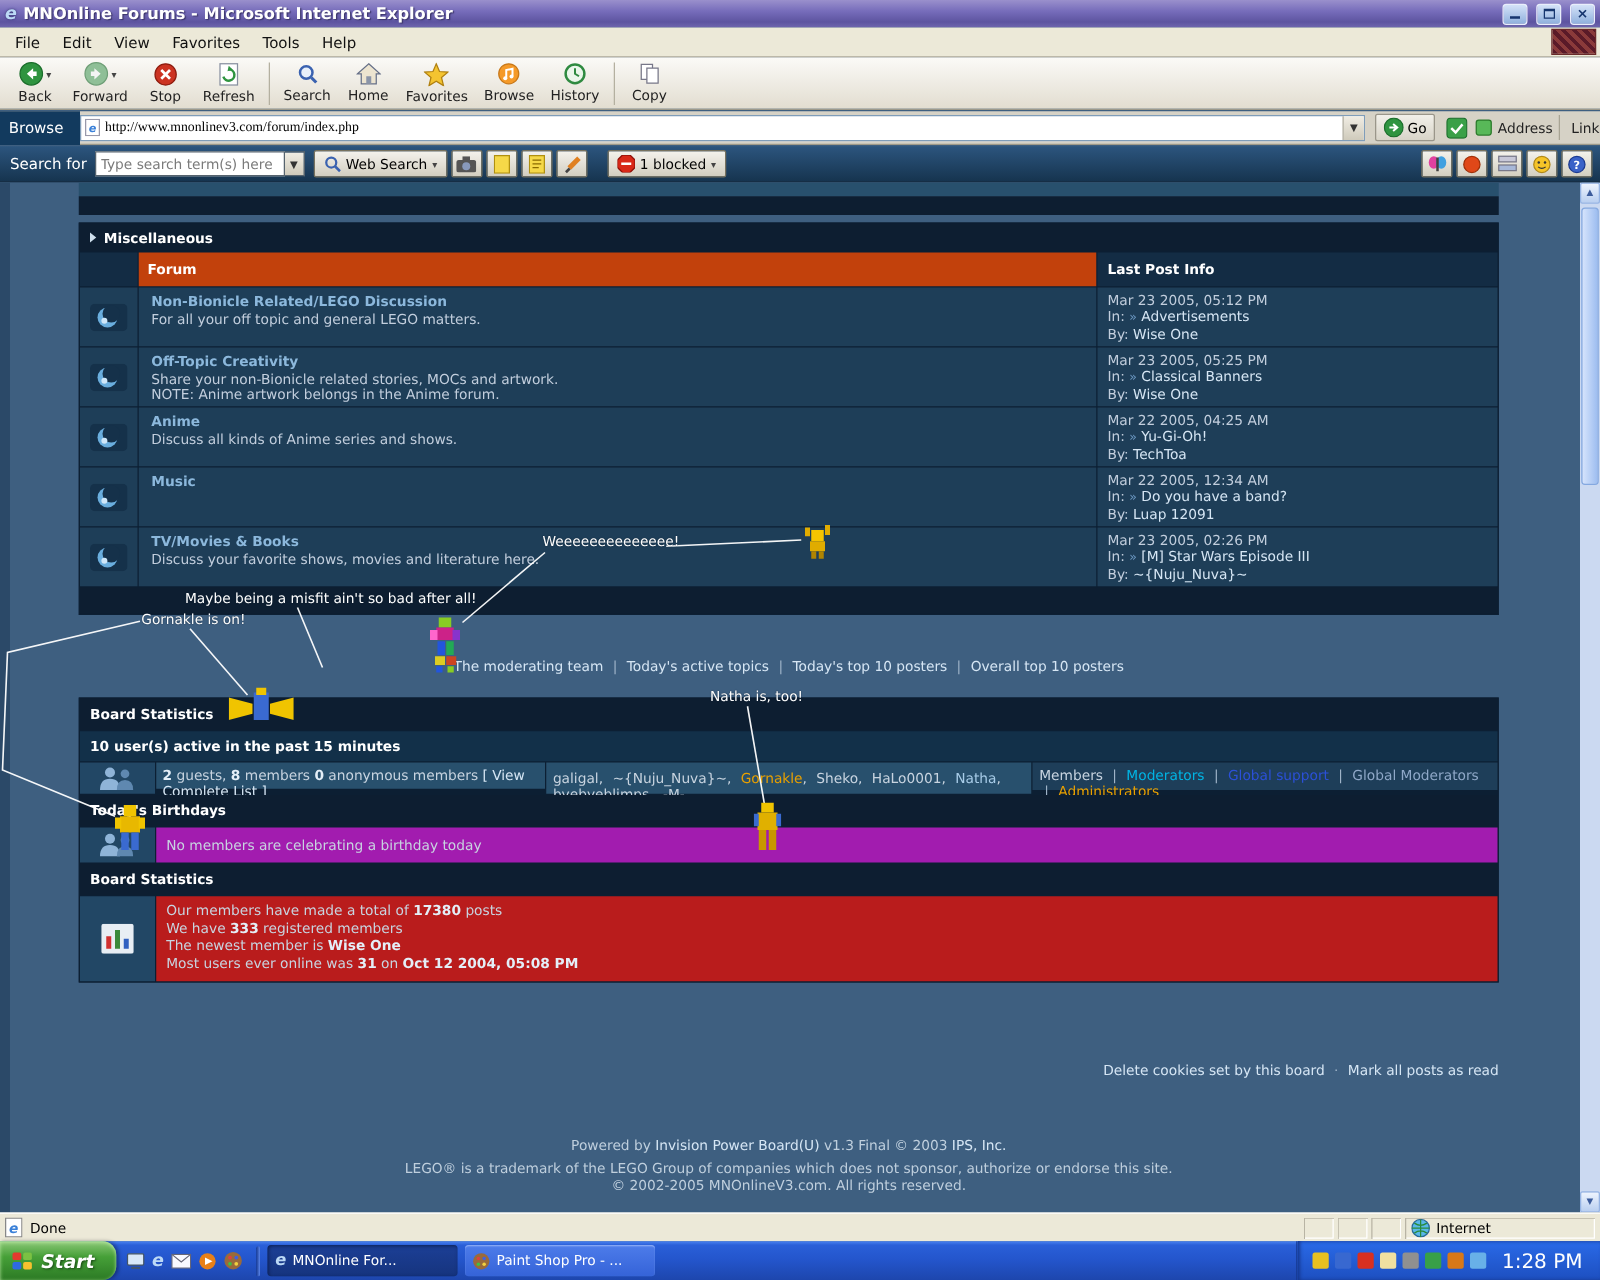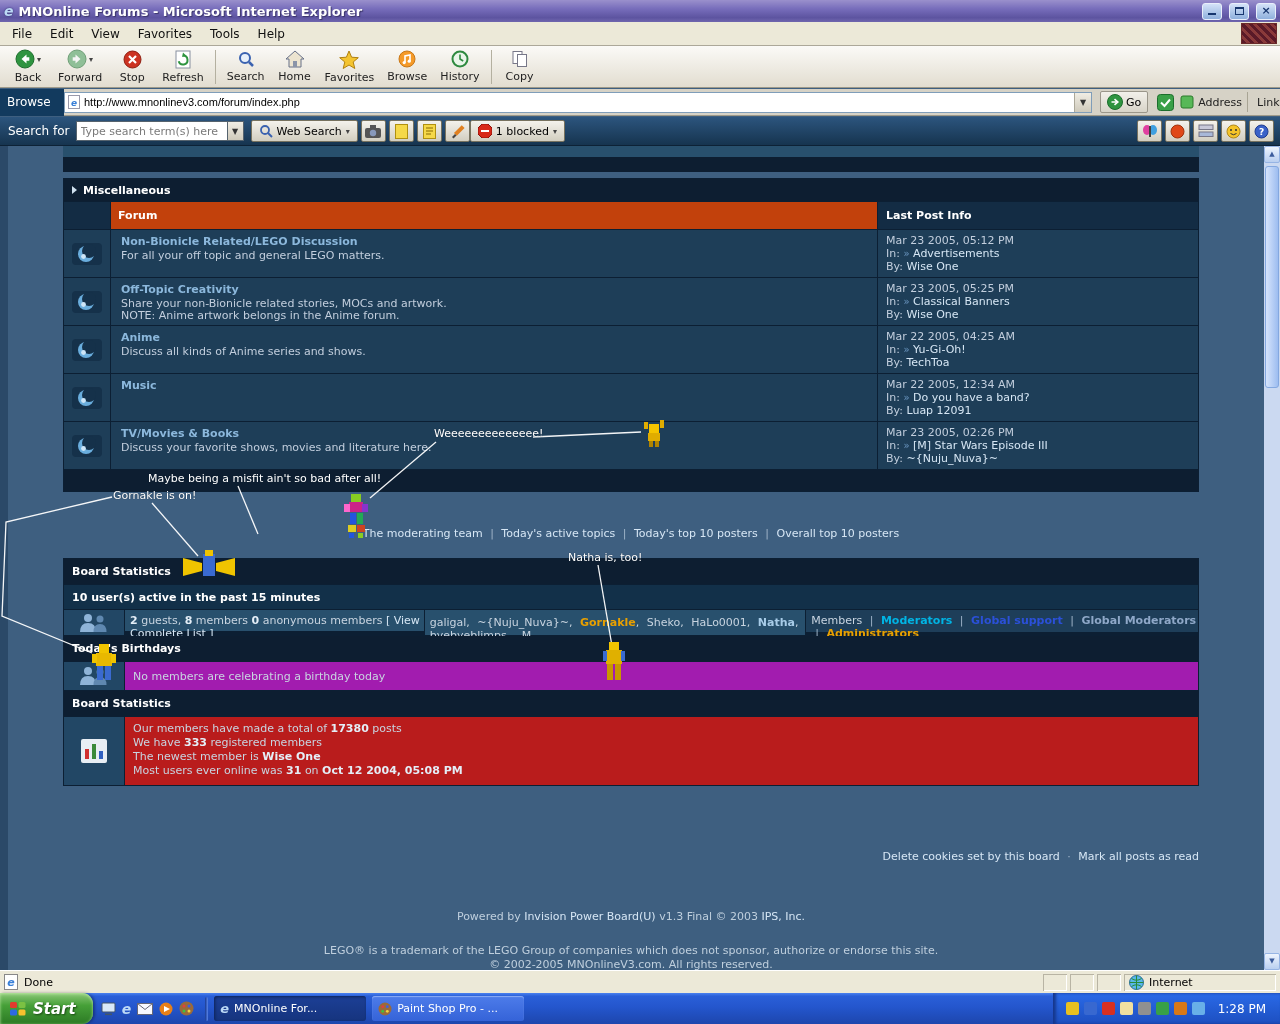--- a/index.html
+++ b/index.html
@@ -36,21 +36,21 @@
 .tb-sep{width:1px;height:34px;background:#b4b0a0;margin:0 4px}
 .drop{font-size:8px;color:#444}
 
 
 .addrbar{position:absolute;left:0;top:89px;width:1280px;height:27px;background:#d6d2c6;
  border-bottom:1px solid #9e9a8a;display:flex;align-items:center}
 .browse{width:64px;height:27px;background:#123a5e;color:#fff;font-size:12px;
  display:flex;align-items:center;padding-left:7px;flex:none}
 .url-box{width:1028px;height:21px;background:#fff;border:1px solid #7f9db9;display:flex;
  align-items:center;padding-left:3px;gap:4px;flex:none}
-.url-input{flex:1;border:none;outline:none;font-family:Liberation Sans, sans-serif;font-size:11px;color:#000;height:17px}
+.url-input{flex:1;border:none;outline:none;font-family:Liberation Serif, serif;font-size:11px;color:#000;height:17px}
 .url-drop{width:17px;height:19px;background:linear-gradient(#f0ede4,#cfcabb);border-left:1px solid #aca899;
  text-align:center;font-size:8px;line-height:19px;color:#333;flex:none}
 .go-btn{display:flex;align-items:center;gap:3px;margin-left:8px;padding:1px 6px;height:22px;
  background:linear-gradient(#f2f0ea,#d8d4c8);border:1px solid #9a968a;border-radius:2px;font-size:11px;color:#000}
 .addr-label{margin-left:6px;font-size:11px;color:#222;display:flex;align-items:center;gap:4px}
 .links-zone{margin-left:auto;display:flex;align-items:center;gap:4px;padding-right:6px;font-size:11px;color:#222}
 .v-div{width:1px;height:20px;background:#a8a494;margin:0 5px}
 
 
 .searchbar{position:absolute;left:0;top:117px;width:1280px;height:29px;
@@ -93,21 +93,21 @@
 .flex-gap{display:flex;gap:1px}
 .stack-gap{flex:1;display:flex;flex-direction:row;gap:1px}
 .summary-row{height:21px;background:#28506d;color:#c8d4e0;padding:4px 0 0 5px}
 .members-row{height:25px;background:#28506d;color:#c8d4e0;padding:6px 0 0 5px}
 .legend-row{height:22px;background:#1e3e59;color:#c8d4e0;padding:4px 0 0 5px}
 .msg-cell{flex:1;background:#a21caf;display:flex;align-items:center;padding-left:8px;color:#c8d4e0}
 .totals-cell{flex:1;background:#b91c1c;padding:5px 16px 0 8px;line-height:14px;color:#c8d4e0}
 .b{font-weight:bold;color:#e4eef7}
 .comma{margin-right:4px;color:#c8d4e0}
 .pipe{color:#9fb4c8;margin:0 4px}
-.bold{font-weight:bold}
+.bold{font-weight:normal}
 .quick-links{position:absolute;left:63px;top:381px;width:1136px;text-align:center;color:#d8e4ee}
 .page-actions{position:absolute;left:63px;top:704px;width:1136px;text-align:right;color:#c8d4e0}
 .page-footer{position:absolute;left:63px;top:764px;width:1136px;text-align:center;color:#bfcfdd;line-height:14px}
 
 
 .vscroll{position:absolute;right:0;top:0;width:16px;height:824px;background:#cbd9f1}
 .vs-btn{position:absolute;left:0;width:16px;height:17px;background:linear-gradient(#eef4fe,#b9cfF0);
  border:1px solid #96b4e4;border-radius:2px;color:#3c5c9c;font-size:7px;text-align:center;line-height:15px}
 .vs-thumb{position:absolute;left:1px;top:20px;width:14px;height:222px;
  background:linear-gradient(90deg,#d6e4fc,#9dbdf0);border:1px solid #84a8e0;border-radius:3px}
@@ -134,21 +134,21 @@
 .quick{display:flex;gap:6px;padding:0 8px;align-items:center}
 .ql-sep{width:3px;height:24px;background:linear-gradient(90deg,#16388f,#5a86ec);border-radius:2px;margin:0 3px}
 .task{width:152px;height:25px;margin:0 3px;border-radius:3px;display:flex;align-items:center;gap:5px;
  padding:0 6px;color:#fff;font-size:11px;white-space:nowrap;overflow:hidden}
 .task.active{background:linear-gradient(#1c3f96,#16347e);box-shadow:inset 1px 1px 3px #0d2258}
 .task.normal{background:linear-gradient(#4d7cea,#3563d8);box-shadow:inset 0 1px 1px #8cacf4}
 .tray{margin-left:auto;height:31px;display:flex;align-items:center;gap:5px;padding:0 10px 0 12px;
  background:linear-gradient(180deg,#2a6ae8,#1d4fc0);border-left:1px solid #16388f;
  box-shadow:inset 2px 0 3px #16388f}
 .tray-ic{width:13px;height:13px;border-radius:2px;display:inline-block}
-.tb-clock{color:#fff;font-size:12px;padding:0 4px 0 8px}
+.tb-clock{color:#fff;font-size:16px;padding:0 4px 0 8px}
 </style>
 </head>
 <body>
 
 <div class="titlebar">
   <span class="ie-e">e</span>
   <span class="title">MNOnline Forums - Microsoft Internet Explorer</span>
   <span class="win-btn">
       <span class="glyph-min"></span>
     </span>
@@ -346,21 +346,21 @@
         <rect x="0.5" y="0.5" width="12" height="14" fill="#f5d848" stroke="#b09010"></rect>
         <path d="M3 4 h7 M3 7 h7 M3 10 h5" stroke="#8a6a00"></path>
       </svg>
     </span>
   <span class="sq-btn">
       <svg width="15" height="15" viewBox="0 0 15 15">
         <rect x="6" y="0" width="4" height="11" fill="#e08020" transform="rotate(45 7.5 7.5)"></rect>
         <path d="M2 13 L5 10 L6.5 11.5 L3.5 14.5 Z" fill="#444"></path>
       </svg>
     </span>
-  <div class="raised" style="margin-left:0">
+  <div class="raised" style="margin-left:16px">
     <span>
         <svg width="14" height="14" viewBox="0 0 14 14">
           <polygon points="4,0 10,0 14,4 14,10 10,14 4,14 0,10 0,4" fill="#d82818" stroke="#901008"></polygon>
           <rect x="3" y="6" width="8" height="2" fill="#fff"></rect>
         </svg>
       </span>
     <span>1 blocked</span>
     <span class="drop">▾</span>
   </div>
   <div class="sb-right">
@@ -619,21 +619,21 @@
     </div>
   </div>
 
   <div class="page-actions">
     <span class="lnk">Delete cookies set by this board</span>
     <span class="pipe">·</span>
     <span class="lnk">Mark all posts as read</span>
   </div>
 
   <div class="page-footer">
-    <div style="margin-bottom:20px">
+    <div style="margin-bottom:4px">
       <span>Powered by</span>
       <span class="lnk">Invision Power Board(U)</span>
       <span>v1.3 Final © 2003</span>
       <span class="lnk">IPS, Inc.</span>
     </div>
     <div>LEGO® is a trademark of the LEGO Group of companies which does not sponsor, authorize or endorse this site.</div>
     <div>© 2002-2005 MNOnlineV3.com. All rights reserved.</div>
   </div>
 
   <div class="vscroll">

